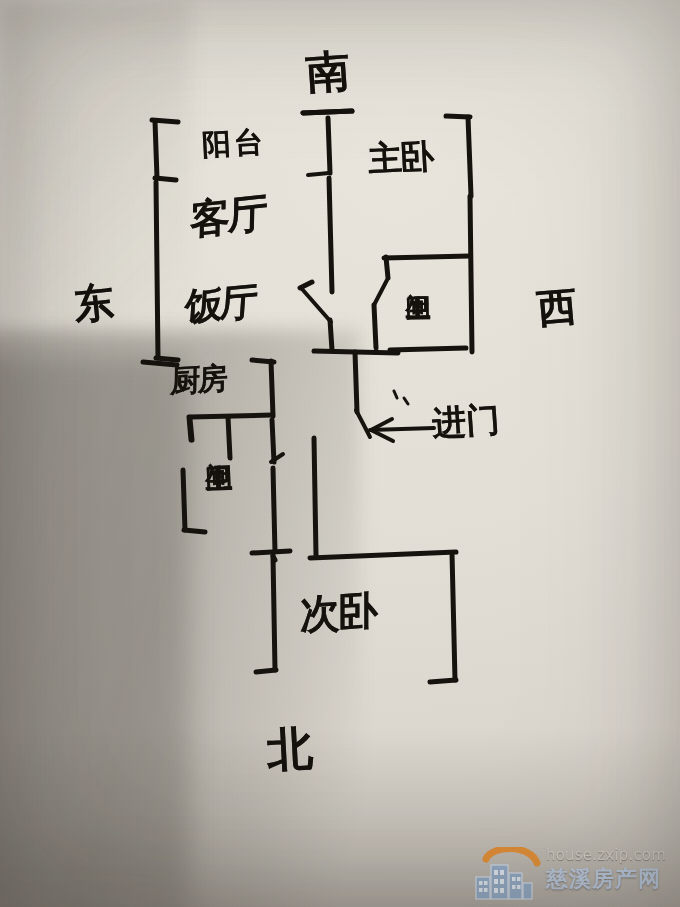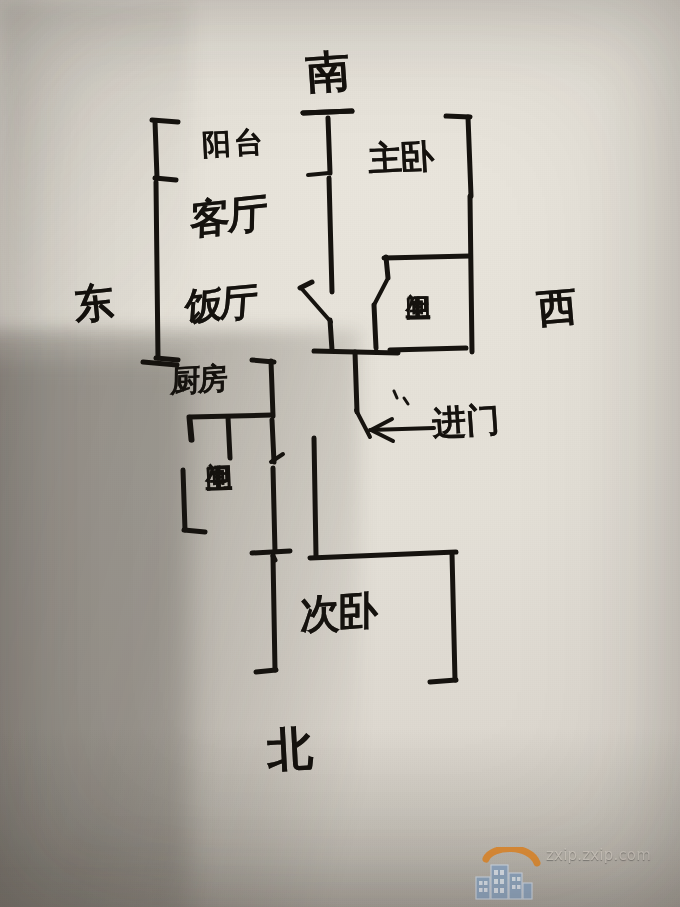--- a/index.html
+++ b/index.html
@@ -291,18 +291,19 @@
         <rect x="26" y="32" width="4" height="5"></rect>
         <rect x="20" y="41" width="4" height="5"></rect>
         <rect x="26" y="41" width="4" height="5"></rect>
         <rect x="38" y="30" width="3.5" height="4"></rect>
         <rect x="43" y="30" width="3.5" height="4"></rect>
         <rect x="38" y="38" width="3.5" height="4"></rect>
         <rect x="43" y="38" width="3.5" height="4"></rect>
       </g>
     </svg>
     <div id="wm-text">
-      <div id="wm-url">zxip.zxip.com</div>
+      <div id="wm-url">house.zxip.com</div>
+      <div id="wm-cn">慈溪房产网</div>
     </div>
   </div>
 
   <div id="vignette"></div>
 </div>
 
 </body></html>

